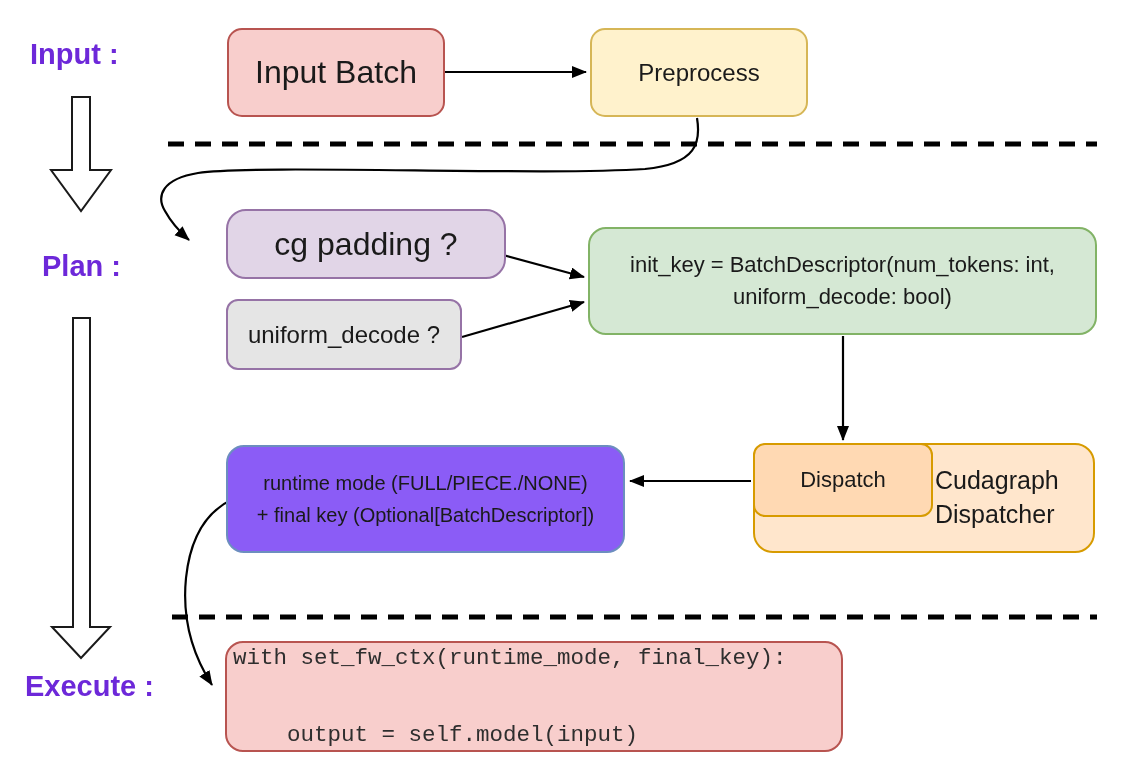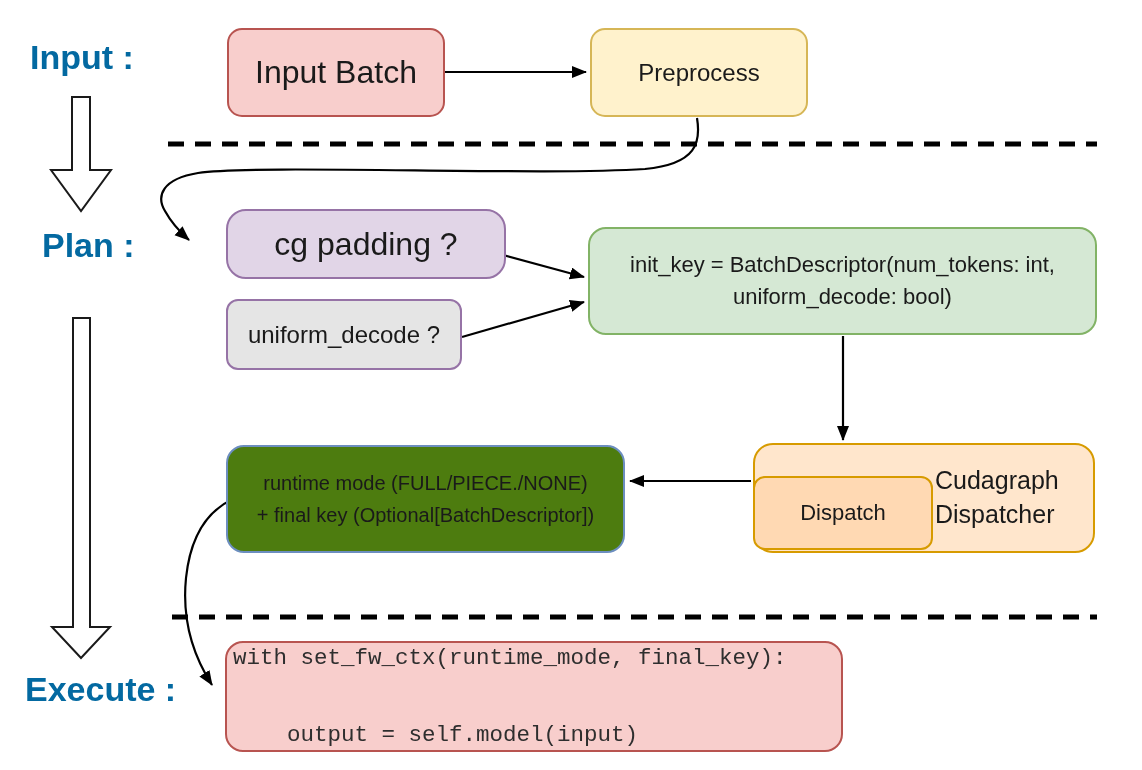--- a/index.html
+++ b/index.html
@@ -5,37 +5,37 @@
   html,body{margin:0;padding:0;background:#ffffff;}
   #stage{position:relative;width:1142px;height:770px;background:#ffffff;overflow:hidden;
          font-family:"Liberation Sans",sans-serif;color:#1a1a1a;}
   #connectors{position:absolute;left:0;top:0;width:1142px;height:770px;pointer-events:none;}
   .conn{fill:none;stroke:#000;stroke-width:2.2px;}
   .divider{fill:none;stroke:#000;stroke-width:5px;stroke-dasharray:16 11;}
   .hollow-arrow{fill:#ffffff;stroke:#1a1a1a;stroke-width:2px;stroke-linejoin:miter;}
   .node{position:absolute;box-sizing:border-box;border:2.5px solid #000;
         display:flex;flex-direction:column;align-items:center;justify-content:center;
         text-align:center;line-height:1.4;}
-  .stage-label{position:absolute;font-weight:700;font-size:34px;color:#0369a1;white-space:nowrap;}
+  .stage-label{position:absolute;font-weight:700;font-size:29px;color:#6d28d9;white-space:nowrap;}
   .mono{font-family:"Liberation Mono","DejaVu Sans Mono",monospace;justify-content:space-between;}
   .codeline{white-space:pre;display:block;}
   #node-input-batch{left:227px;top:28px;width:218px;height:89px;border-radius:15px;font-size:32px;}
   #node-preprocess{left:590px;top:28px;width:218px;height:89px;border-radius:15px;font-size:24px;}
   #node-cg-padding{left:226px;top:209px;width:280px;height:70px;border-radius:20px;font-size:32px;}
   #node-uniform-decode{left:226px;top:299px;width:236px;height:71px;border-radius:12px;font-size:24px;}
   #node-init-key{left:588px;top:227px;width:509px;height:108px;border-radius:18px;font-size:22px;line-height:1.45;}
   #node-cudagraph{left:753px;top:443px;width:342px;height:110px;border-radius:20px;font-size:25px;}
   #node-cudagraph .cg-text{position:absolute;left:180px;right:0;top:0;bottom:0;display:flex;
         flex-direction:column;align-items:flex-start;justify-content:center;line-height:1.35;}
-  #node-dispatch{left:753px;top:443px;width:180px;height:74px;border-radius:12px;font-size:22px;margin-top:33px;}
+  #node-dispatch{left:753px;top:443px;width:180px;height:74px;border-radius:12px;font-size:22px;}
   #node-runtime-mode{left:226px;top:445px;width:399px;height:108px;border-radius:18px;font-size:20px;line-height:1.6;}
   #node-execute-code{left:225px;top:641px;width:618px;height:111px;border-radius:18px;
         font-size:22.5px;align-items:flex-start;text-align:left;padding-left:6px;line-height:1.35;color:#2e2e2e;}
   #label-input{left:30px;top:38px;}
-  #label-plan{left:42px;top:226px;}
+  #label-plan{left:42px;top:250px;}
   #label-execute{left:25px;top:670px;}
 </style>
 </head>
 <body>
 
 <div id="stage">
 
   <svg id="connectors" viewBox="0 0 1142 770" xmlns="http://www.w3.org/2000/svg">
     <defs>
       <marker id="ah" markerUnits="userSpaceOnUse" markerWidth="16" markerHeight="14" refX="14" refY="6" orient="auto">
@@ -96,21 +96,21 @@
     <div class="cg-text">
       <span>Cudagraph</span>
       <span>Dispatcher</span>
     </div>
   </div>
 
   <div class="node" id="node-dispatch" style="background-color: rgb(255, 217, 179); border-color: rgb(215, 155, 0);">
     <span>Dispatch</span>
   </div>
 
-  <div class="node" id="node-runtime-mode" style="background-color: #4d7c0f; border-color: rgb(108, 142, 191);">
+  <div class="node" id="node-runtime-mode" style="background-color: #8b5cf6; border-color: rgb(108, 142, 191);">
     <span>runtime mode (FULL/PIECE./NONE)</span>
     <span>+ final key (Optional[BatchDescriptor])</span>
   </div>
 
   <div class="node mono" id="node-execute-code" style="background-color: rgb(248, 206, 204); border-color: rgb(184, 84, 80);">
     <span class="codeline">with set_fw_ctx(runtime_mode, final_key):</span>
     <span class="codeline">    output = self.model(input)</span>
   </div>
 
 </div>

